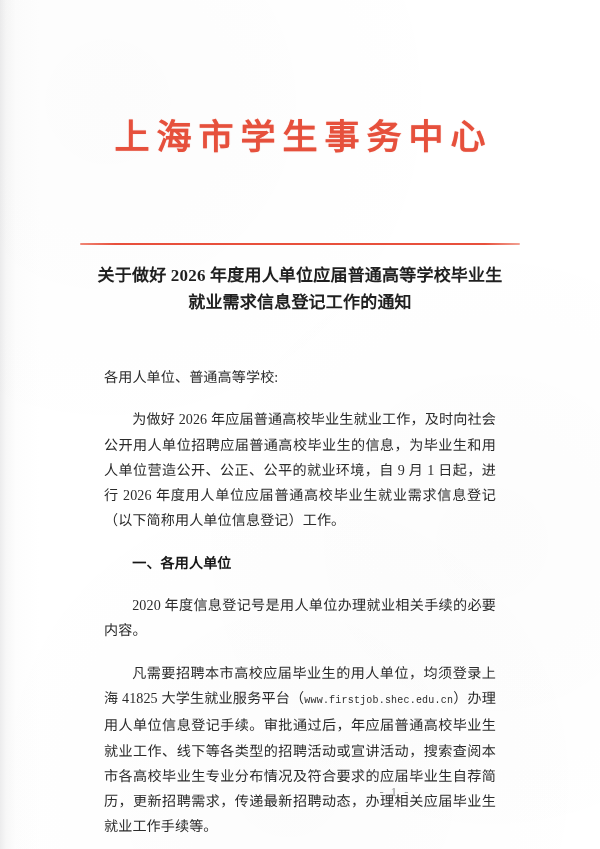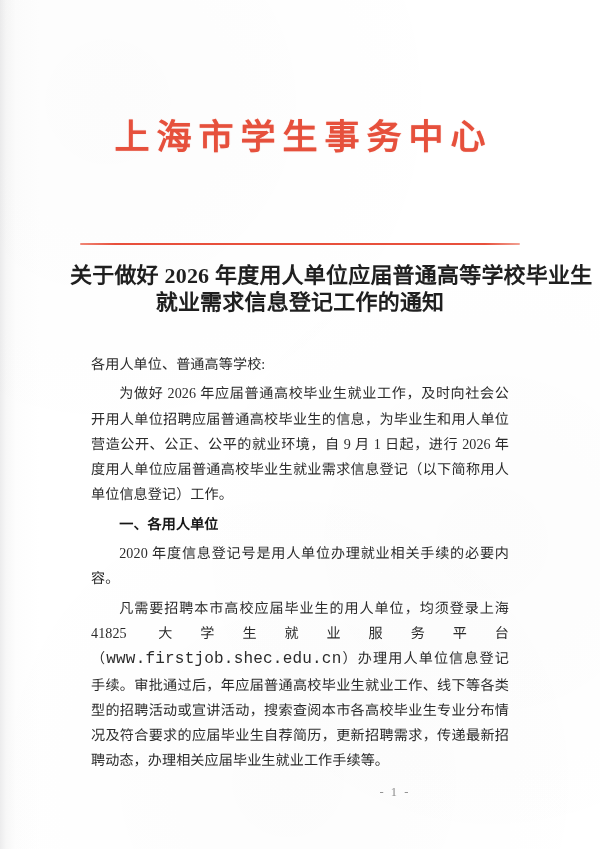--- a/index.html
+++ b/index.html
@@ -76,21 +76,21 @@
   }
 
   
   .doc-title {
     position: absolute;
     left: 70px;
     top: 262px;
     width: 460px;
     text-align: center;
     font-weight: 700;
-    font-size: 22px;
+    font-size: 17px;
     line-height: 27px;
     letter-spacing: 0.2px;
     color: #1f1f1f;
   }
   .doc-title .line {
     display: block;
     white-space: nowrap;
   }
 
   
@@ -98,35 +98,35 @@
     position: absolute;
     left: 87px;
     top: 348px;
     width: 426px;
     font-size: 14.1px;
     line-height: 25.3px;
     color: #2b2b2b;
     letter-spacing: 0.1px;
   }
   .para {
-    margin: 4px;
+    margin: 17px;
     text-align: justify;
     text-align-last: left;
   }
   .para.indent {
     text-indent: 2em;
   }
   .para.heading {
     text-indent: 2em;
     font-weight: 700;
     color: #161616;
   }
   .url {
     font-family: "Liberation Mono", "DejaVu Sans Mono", monospace;
-    font-size: 16px;
+    font-size: 10px;
     letter-spacing: 0.2px;
   }
 
   
   .page-number {
     position: absolute;
     left: 0;
     top: 785px;
     width: 600px;
     text-align: center;

